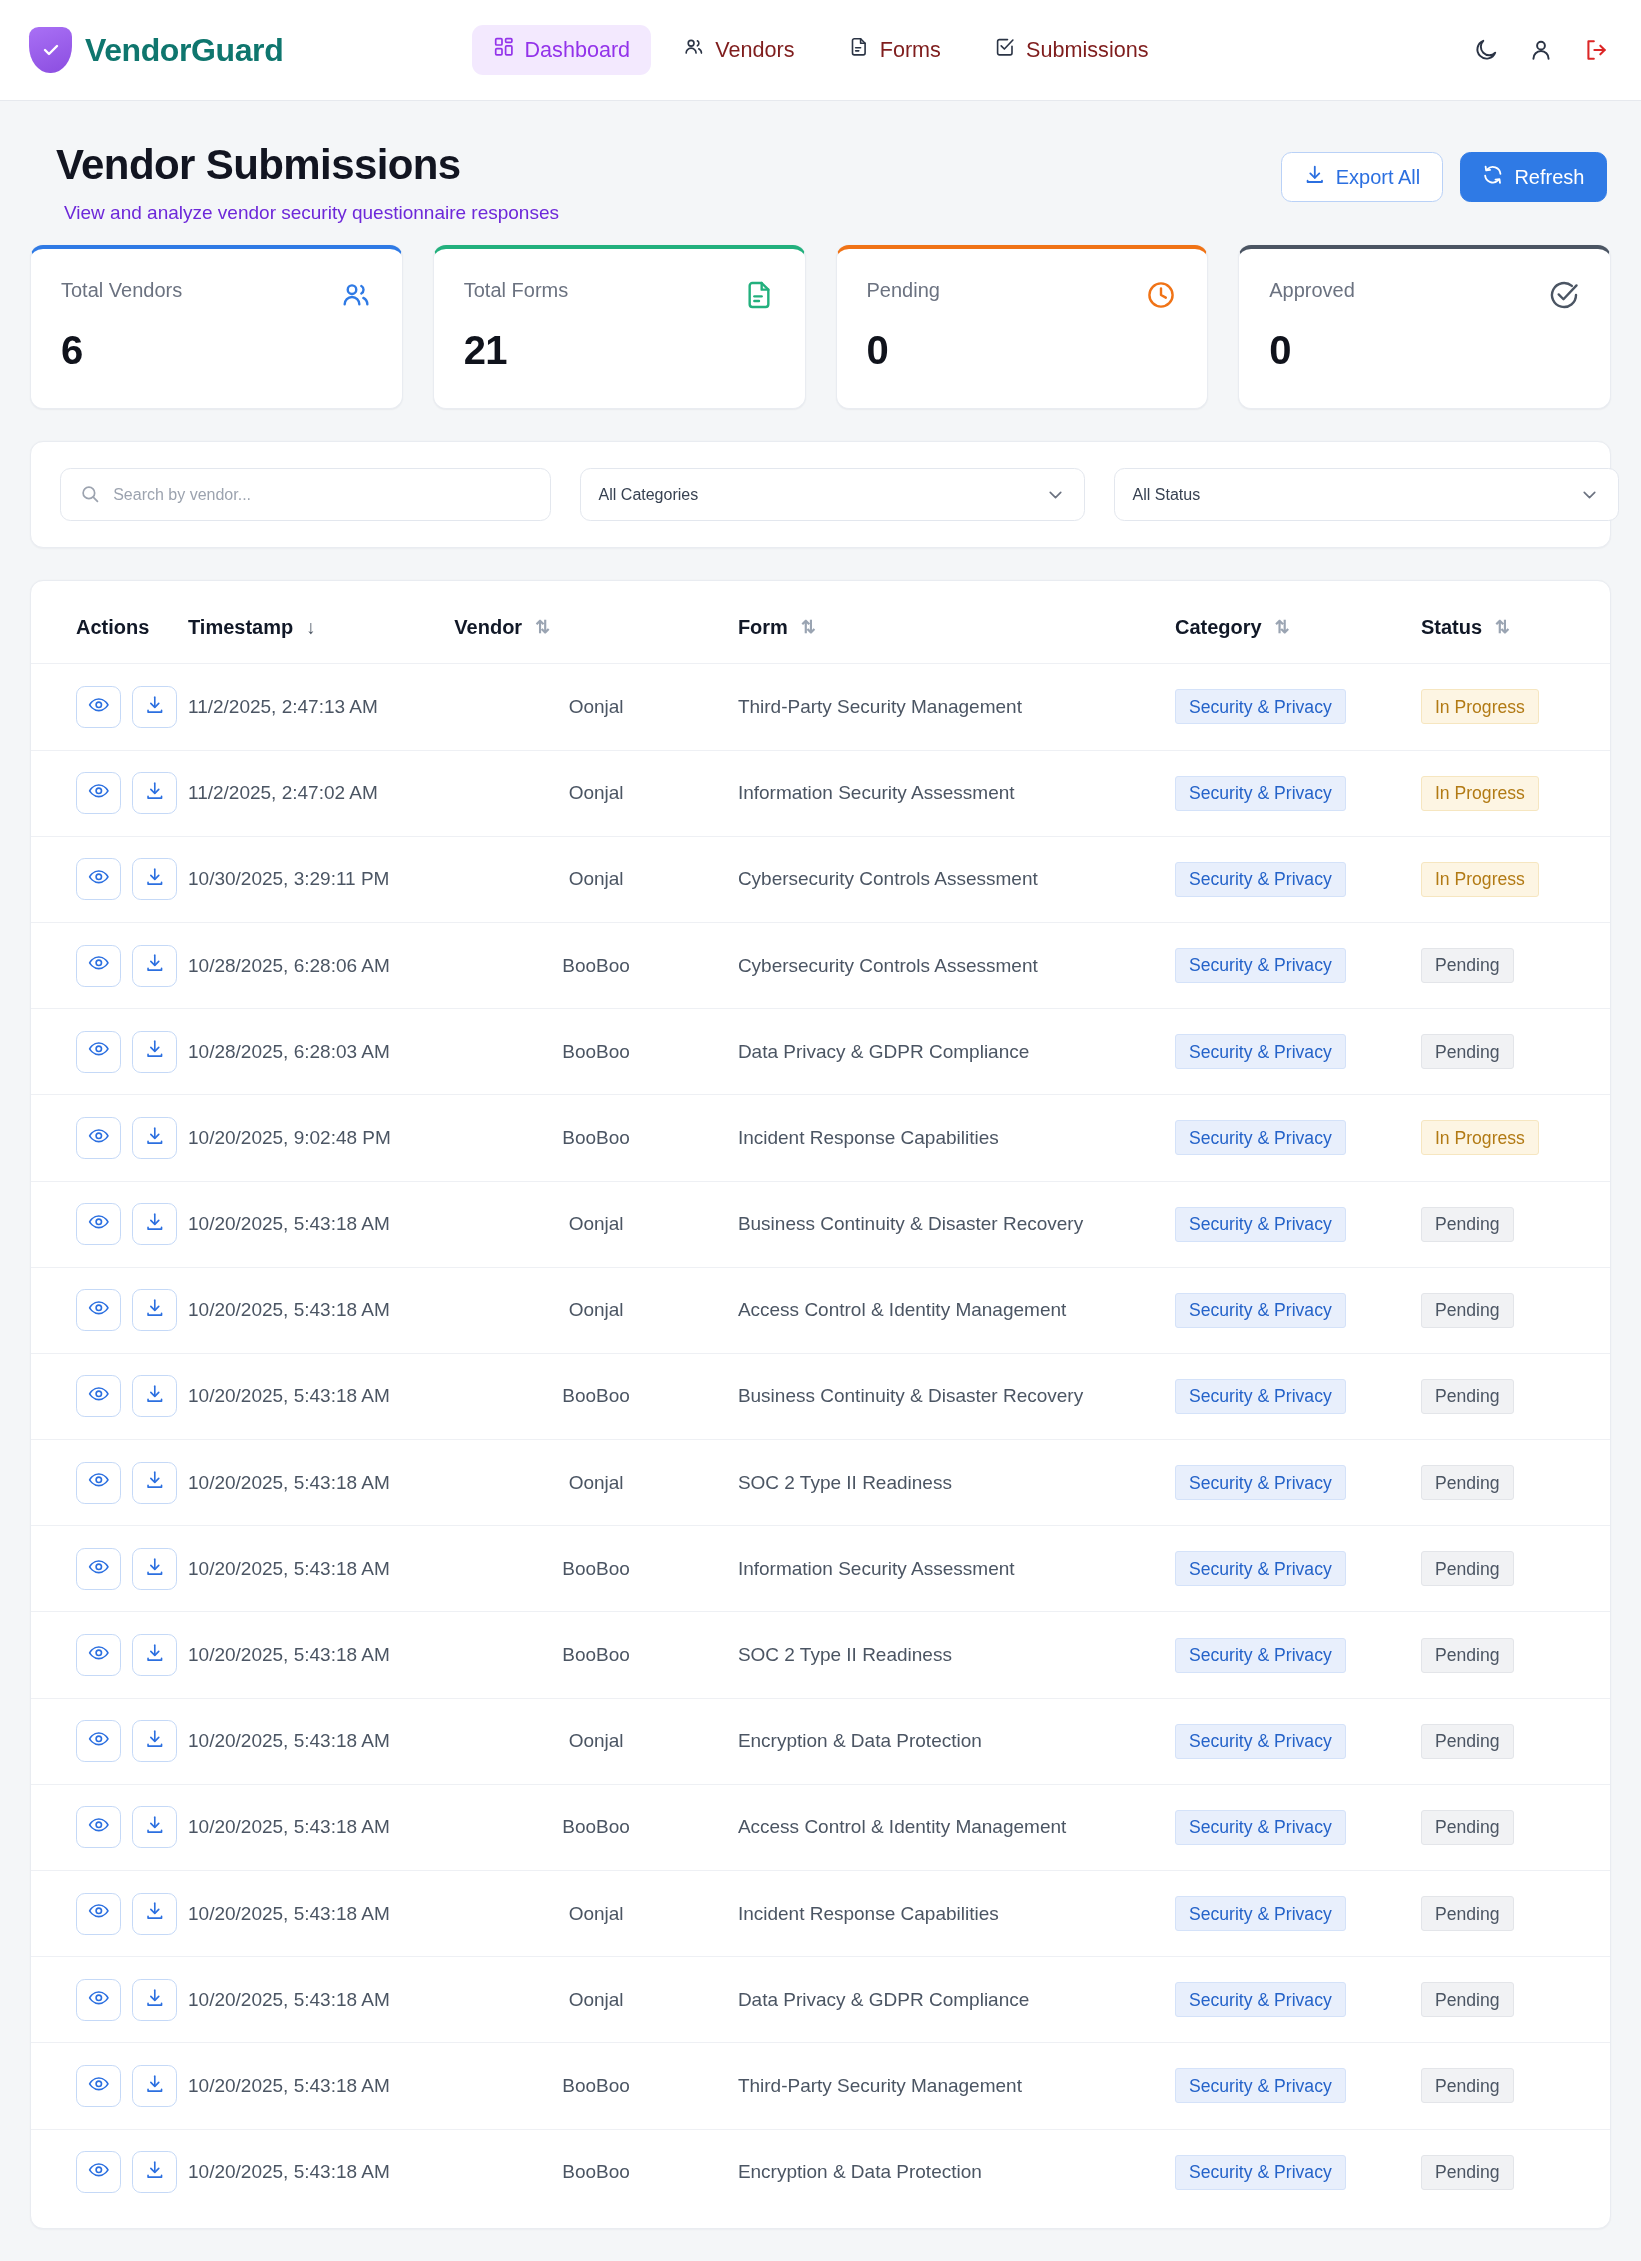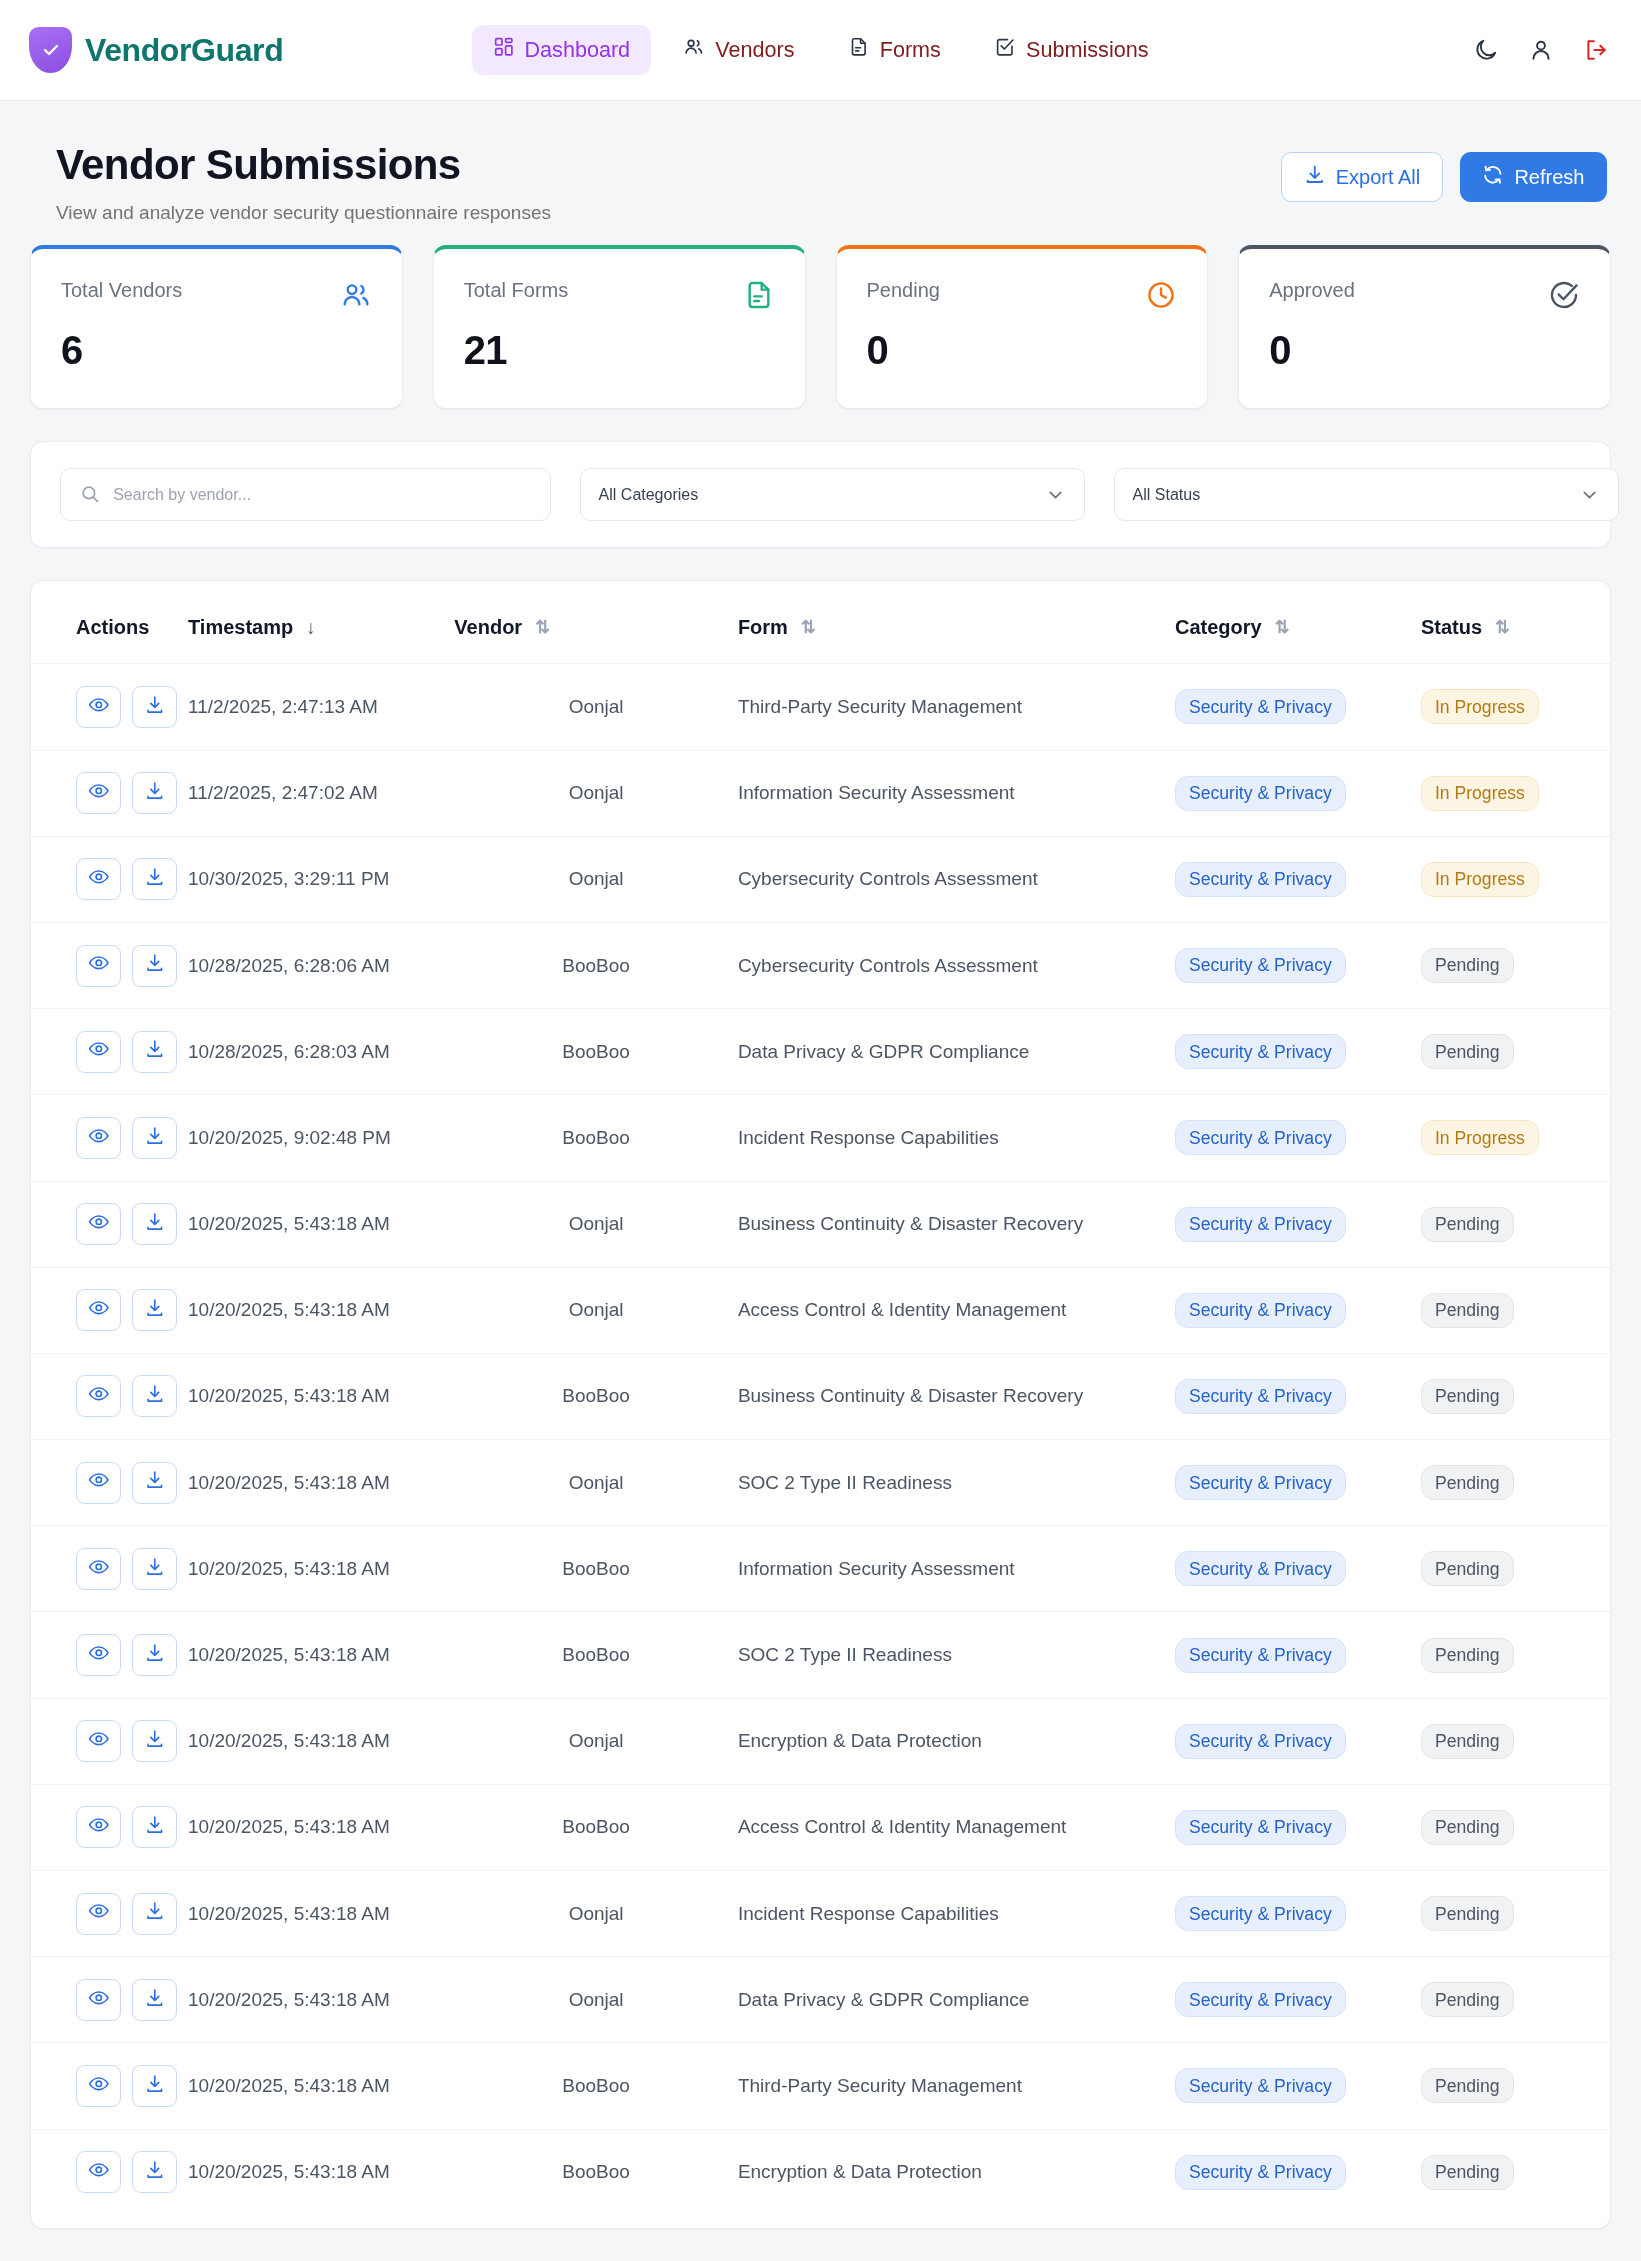--- a/index.html
+++ b/index.html
@@ -52,21 +52,21 @@
   .icon-btn { cursor: pointer; display: flex; align-items: center; }
   .icon-btn svg { width: 26px; height: 26px; }
 
   
   .page { padding: 0 30px; }
   .page-head {
     display: flex; align-items: flex-start;
     padding: 40px 0 21px 26px;
   }
   .page-title { font-size: 42px; font-weight: 700; color: #121521; letter-spacing: -0.6px; }
-  .page-sub { font-size: 19px; color: #737373; margin-top: 13px; }
+  .page-sub { font-size: 19px; color: #6d28d9; margin-top: 13px; margin-left: 8px; }
   .head-btns { margin-left: auto; display: flex; gap: 17px; padding-top: 11.2px; padding-right: 4px; }
   .btn {
     display: flex; align-items: center; gap: 10.4px;
     height: 50px; padding: 0 21.6px; border-radius: 10.4px;
     font-size: 20px; cursor: pointer; white-space: nowrap;
   }
   .btn-outline { background: #fff; border: 1.3px solid #b9d1f7; color: #2b6fe0; }
   .btn-primary { background: #2f7ae5; border: 1.3px solid #2f7ae5; color: #fff; }
   .btn svg { width: 21.6px; height: 21.6px; }
 
@@ -140,21 +140,21 @@
   .act-wrap { display: flex; gap: 11.2px; }
   .act-btn {
     width: 45px; height: 42px; border: 1.2px solid #c5d9f7; border-radius: 8.8px;
     display: flex; align-items: center; justify-content: center; cursor: pointer;
     background: #fff;
   }
   .act-btn svg { width: 21.6px; height: 21.6px; }
 
   .badge {
     display: inline-block; font-size: 17.6px; padding: 6.4px 13px;
-    border-radius: 13px; white-space: nowrap; line-height: 1.15;
+    border-radius: 3px; white-space: nowrap; line-height: 1.15;
   }
   .badge-cat { background: #e8effc; border: 0.8px solid #d4e2f9; color: #2563c9; }
   .badge-inprogress { background: #fdf5e3; border: 0.8px solid #f6e6c0; color: #b27a14; }
   .badge-pending { background: #f1f2f4; border: 0.8px solid #e3e5e9; color: #4b5563; }
 
   
   .footer {
     background: #fff; border-top: 0.8px solid #e9ecf1;
     margin-top: 34px; height: 90px;
     display: flex; align-items: center; padding: 0 58px;

